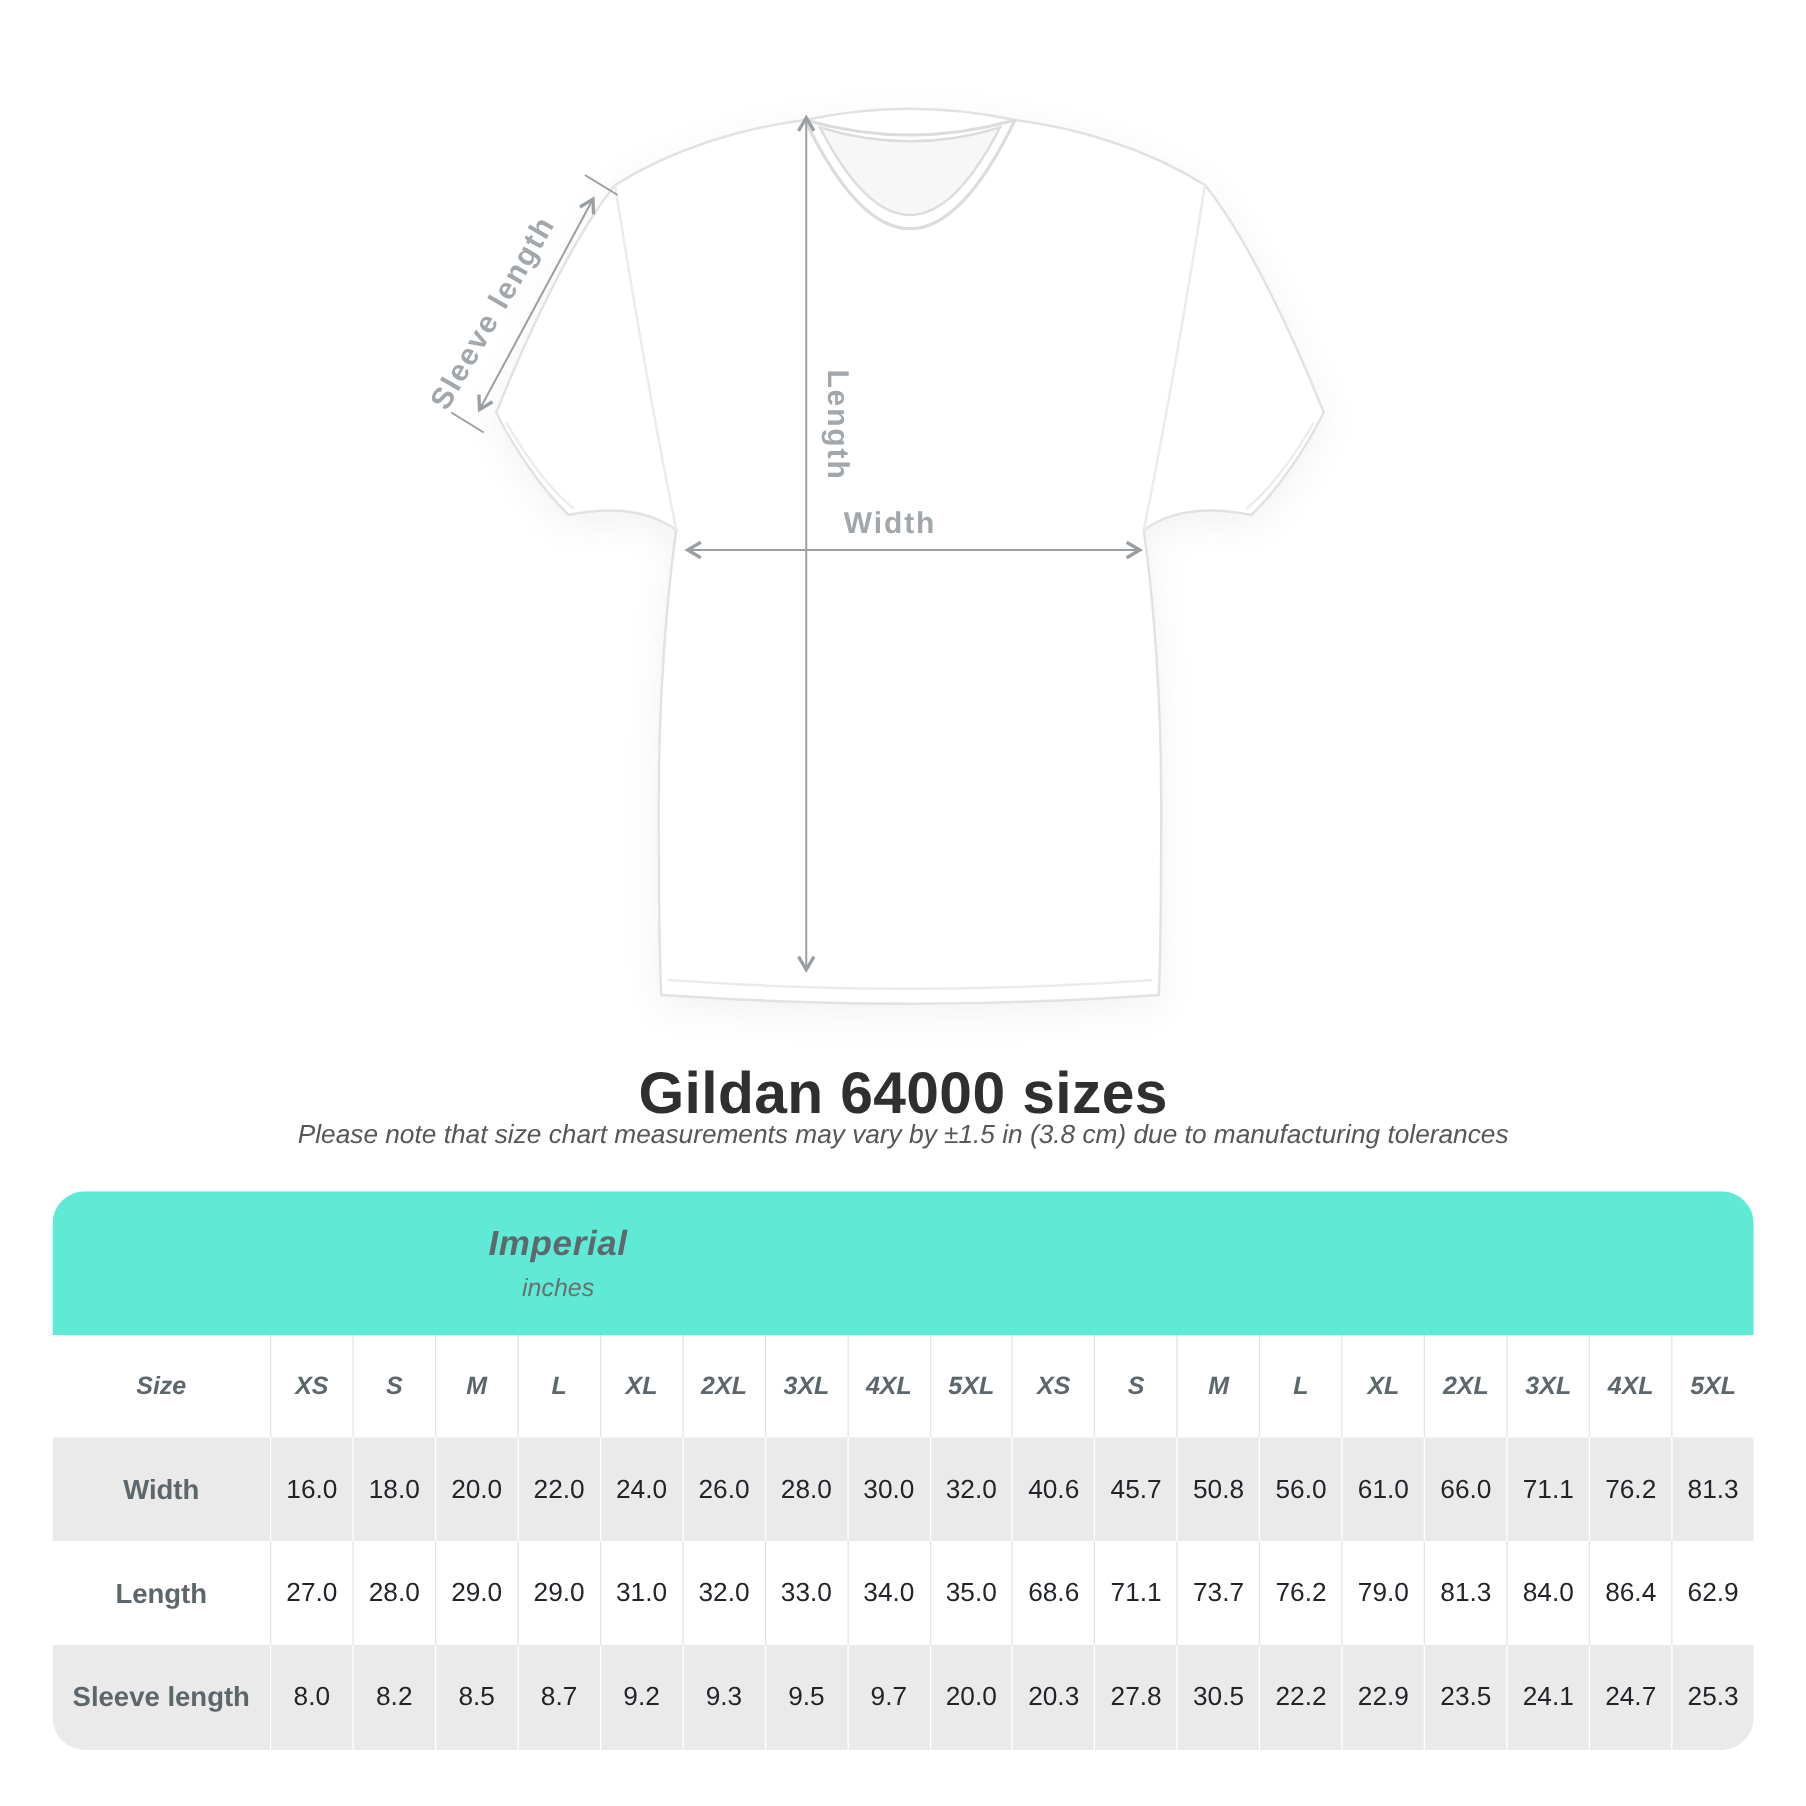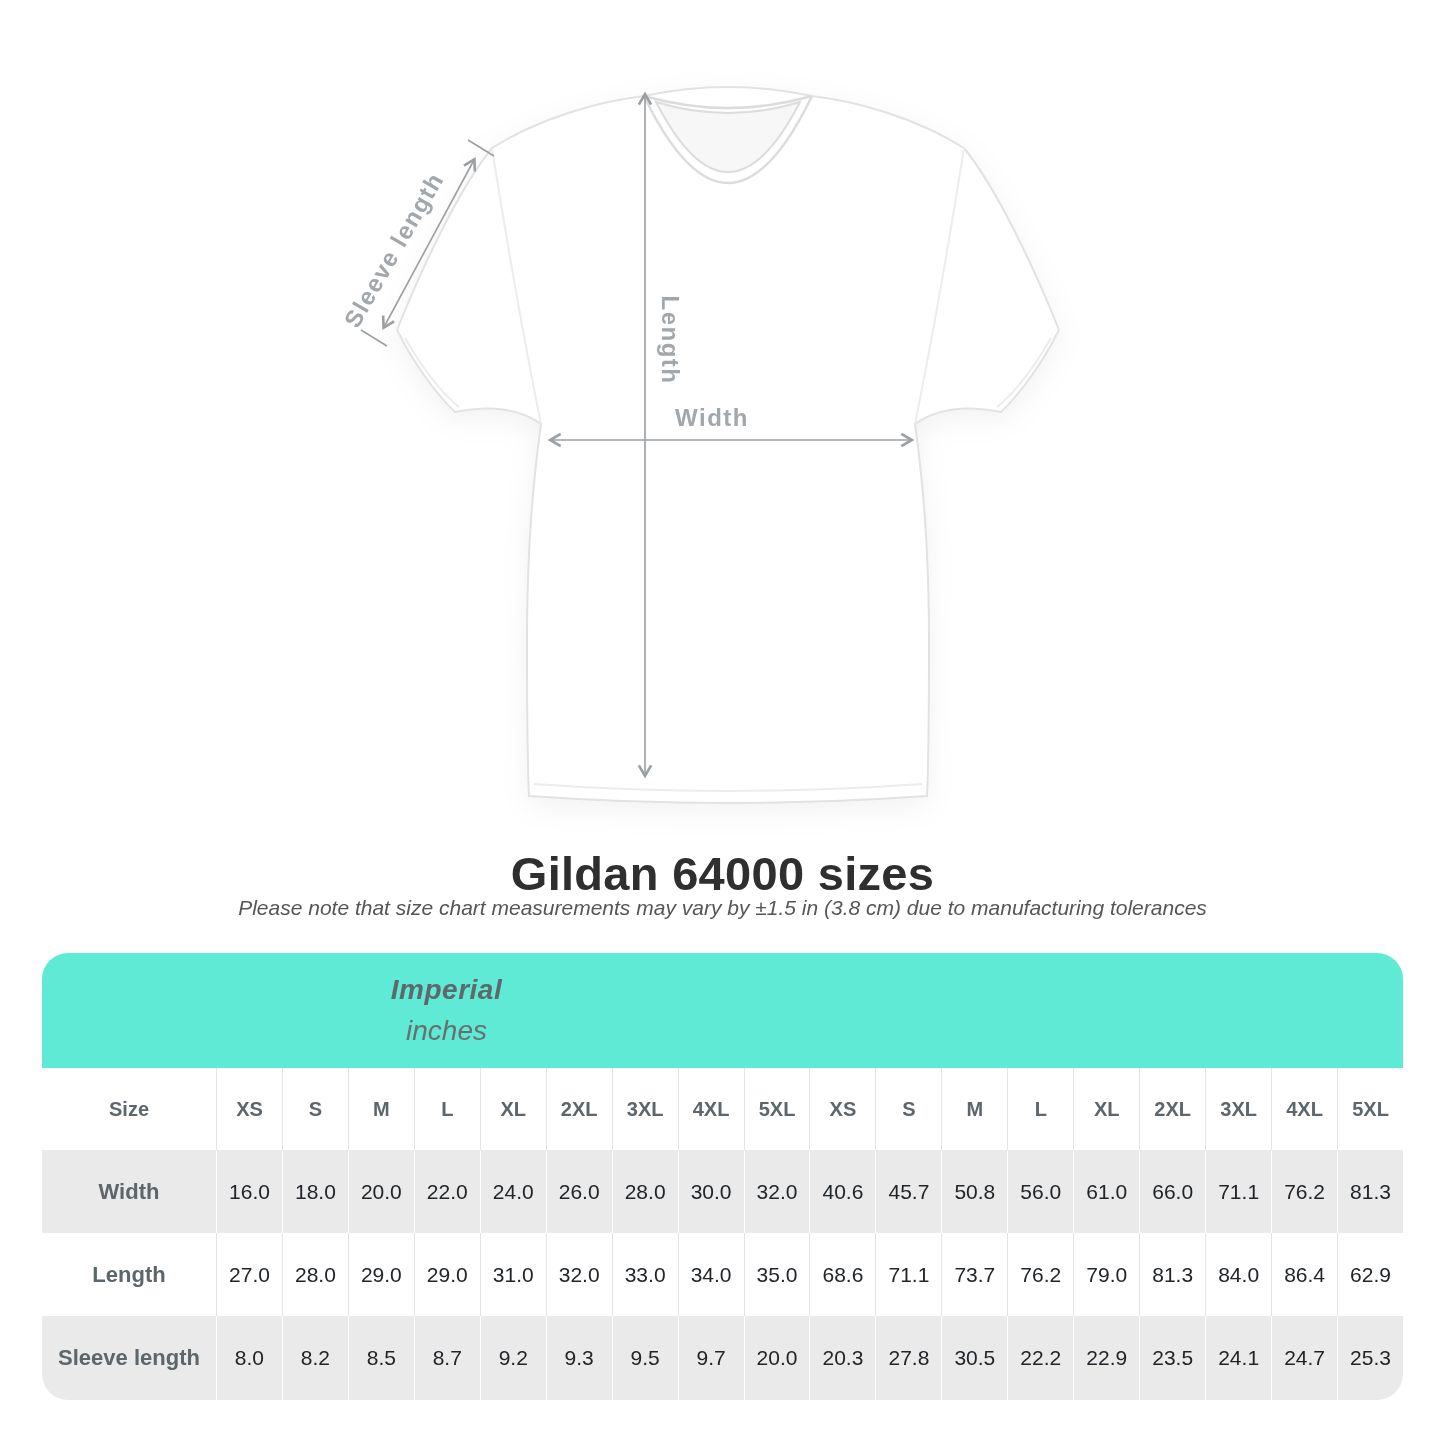--- a/index.html
+++ b/index.html
@@ -29,25 +29,25 @@
   }
   
   .size-table{
     position:absolute;left:42px;top:953px;width:1361px;height:447px;
     border-radius:26px;overflow:hidden;background:#ffffff;
   }
   .thead{display:grid;grid-template-columns:769px 592px;height:115px;background:#5eead4;}
   .thead-cell{display:flex;flex-direction:column;align-items:center;justify-content:center;gap:9px;}
   .thead-cell.imperial{padding-left:40px;}
   .sec-title{font-size:28px;font-weight:bold;font-style:italic;color:#5f686c;letter-spacing:.5px;}
-  .sec-unit{font-size:28px;font-style:italic;color:#68716f;}
+  .sec-unit{font-size:20px;font-style:italic;color:#68716f;}
   .trow{display:grid;grid-template-columns:174px repeat(18,1fr);}
   .trow.white{background:#ffffff;--sep:#e3e3e3;}
   .trow.gray{background:#eaeaea;--sep:#ffffff;}
-  .trow.size-row{height:82px;}
+  .trow.size-row{height:82px;font-style:italic;}
   .trow.data-row{height:83px;}
   .trow.data-row:last-child{height:84px;}
   .cell{
     display:flex;align-items:center;justify-content:center;
     font-size:21px;color:#212529;
   }
   .trow > .cell + .cell{border-left:1px solid var(--sep);}
   .cell.sec-start{border-left-width:2px;}
   .cell.rowlabel{font-weight:bold;color:#5d666b;font-size:22px;}
   .size-row .cell{font-weight:bold;color:#5d666b;font-size:20px;}

